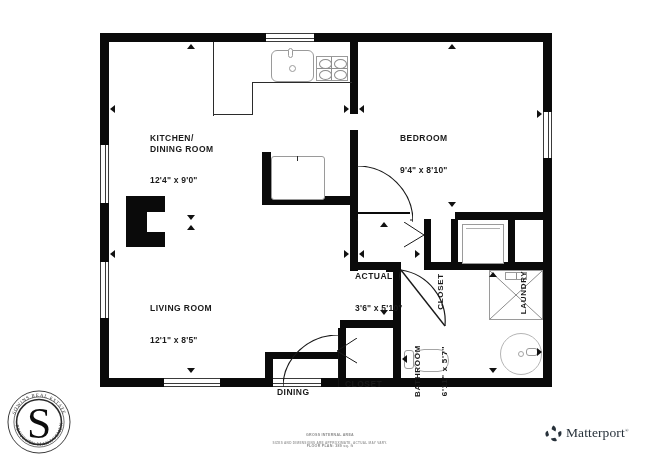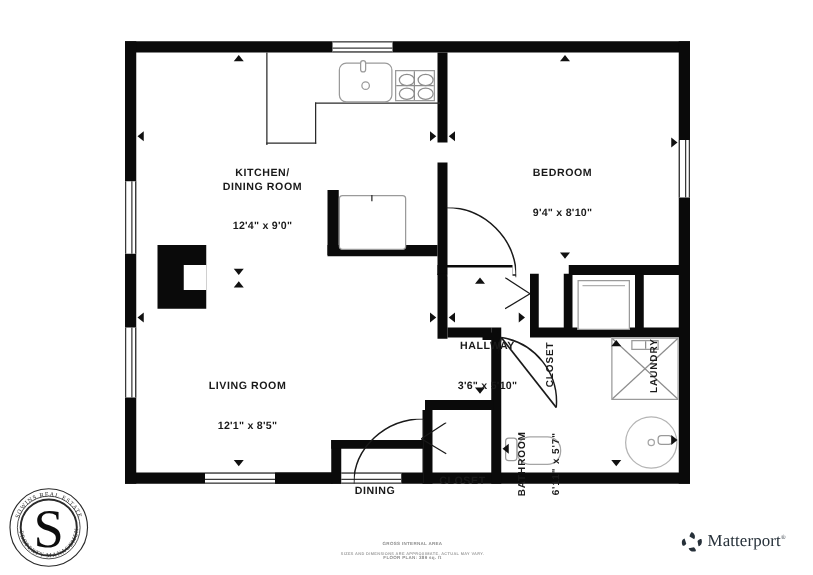--- a/index.html
+++ b/index.html
@@ -18,21 +18,21 @@
   .white{position:absolute;background:#ffffff;}
 
   
   .win{position:absolute;background:#ffffff;border:1px solid #3a3a3a;box-sizing:border-box;}
   .win.h{border-left:none;border-right:none;}
   .win.v{border-top:none;border-bottom:none;}
   .win.h:after{content:"";position:absolute;left:0;right:0;top:50%;height:1px;background:#3a3a3a;}
   .win.v:after{content:"";position:absolute;top:0;bottom:0;left:50%;width:1px;background:#3a3a3a;}
 
   
-  .label{position:absolute;text-align:center;color:#1a1a1a;
+  .label{position:absolute;color:#1a1a1a;
          font-size:8.5px;font-weight:700;letter-spacing:.45px;line-height:10.5px;
          white-space:pre;}
   .label .dim{font-weight:700;letter-spacing:.2px;}
   .vlabel{position:absolute;color:#1a1a1a;font-size:8px;font-weight:700;
           letter-spacing:.7px;line-height:9px;white-space:pre;
           transform-origin:center center;}
 
   
   .tri{position:absolute;width:0;height:0;}
   .tri.up{border-left:4px solid transparent;border-right:4px solid transparent;border-bottom:5px solid #111;}
@@ -198,27 +198,27 @@
     <div>KITCHEN/
 DINING ROOM</div>
     <div class="dim">12'4" x 9'0"</div>
   </div>
 
   <div class="label" style="left:400px;top:112px;width:100px;">
     <div>BEDROOM</div>
     <div class="dim">9'4" x 8'10"</div>
   </div>
 
-  <div class="label" style="left:138px;top:282px;width:120px;">
+  <div class="label" style="left:150px;top:282px;width:120px;">
     <div>LIVING ROOM</div>
     <div class="dim">12'1" x 8'5"</div>
   </div>
 
   <div class="label" style="left:355px;top:250px;width:70px;">
-    <div>HALLWAY</div>
+    <div>ACTUAL</div>
     <div class="dim">3'6" x 5'10"</div>
   </div>
 
   <div class="vlabel" style="left:396px;top:300px;width:70px;transform:rotate(-90deg) translate(-35px,0);text-align:center;">
     <div>BATHROOM</div>
     <div>6'11" x 5'7"</div>
   </div>
 
   <div class="vlabel" style="left:414px;top:243px;width:52px;text-align:center;transform:rotate(-90deg) translate(-26px,0);">
     <div>CLOSET</div>

